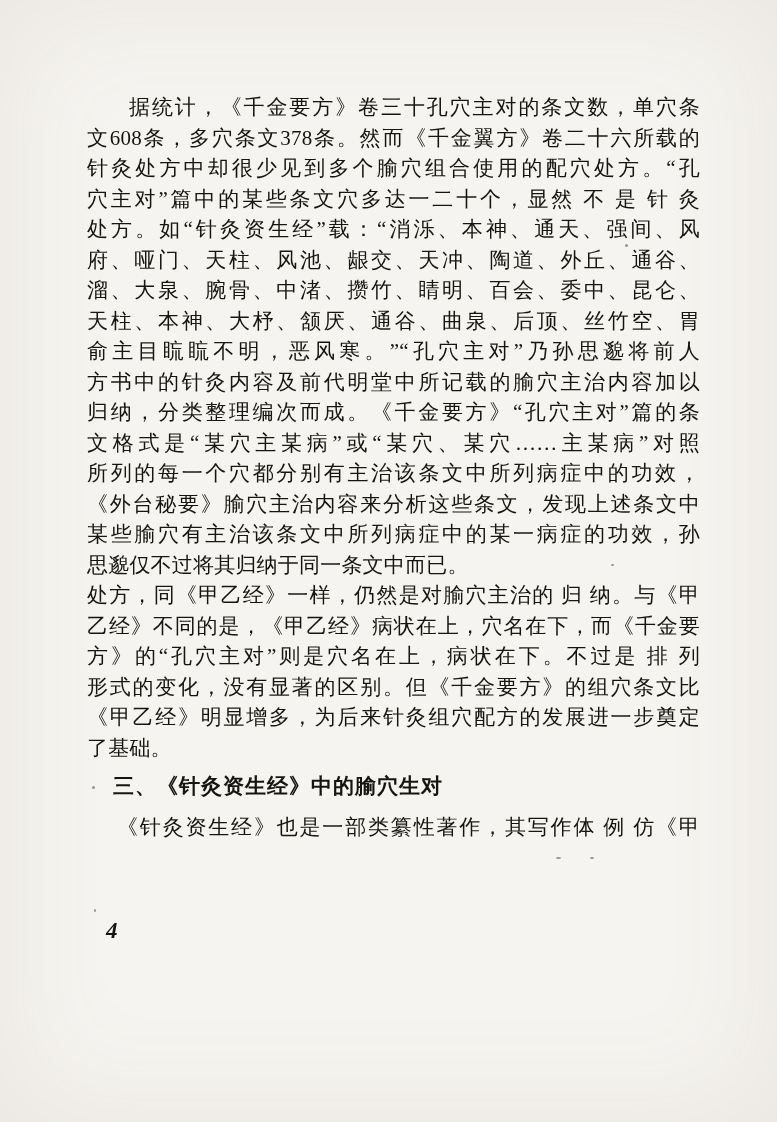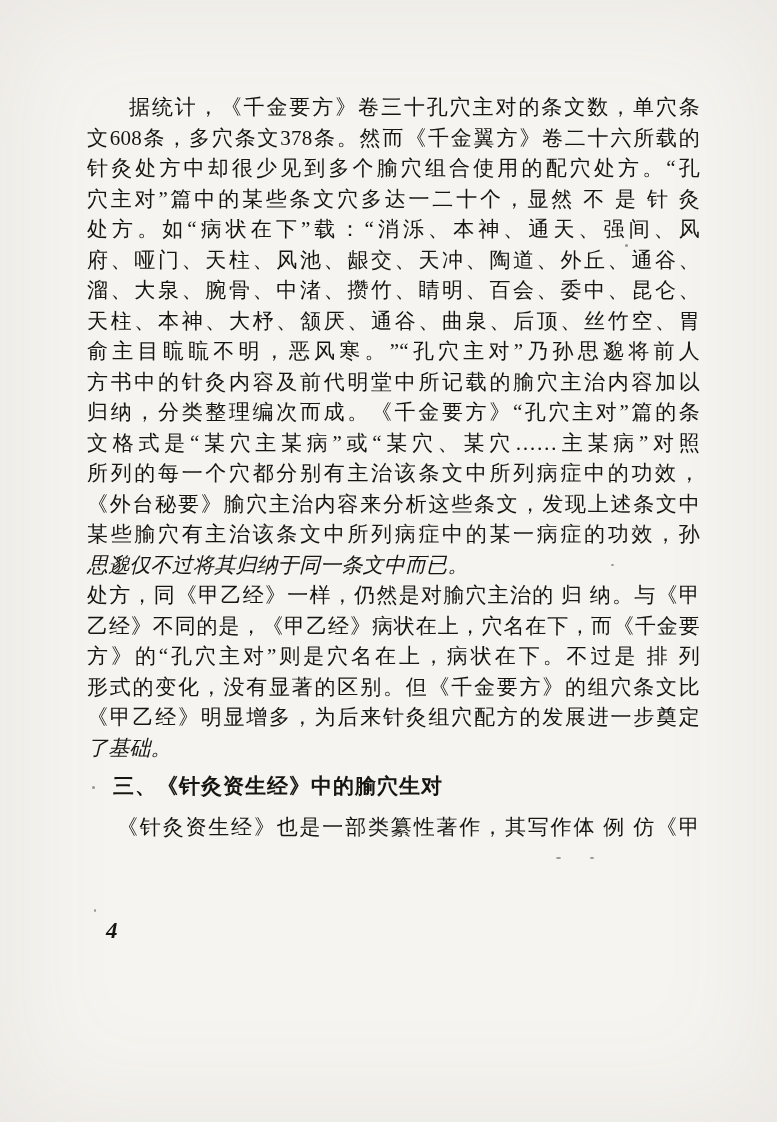--- a/index.html
+++ b/index.html
@@ -30,21 +30,20 @@
   .para { margin: 0; }
   .line {
     height: 30.5px;
     white-space: nowrap;
     text-align: justify;
     text-align-last: justify;
   }
   .line.flush {
     text-align: center;
     text-align-last: left;
-    font-style: italic;
   }
   .line.ind-para { text-indent: 2em; }
   .line.ind-small { text-indent: 30px; }
   .heading {
     margin-top: 8px;
     margin-left: 26px;
     height: 30.5px;
     font-weight: 700;
     letter-spacing: 1px;
   }
@@ -67,21 +66,21 @@
 </head>
 <body style="background: rgb(246, 244, 240);">
 
 <div class="page" style="color: rgb(23, 21, 15);">
   <div class="text-block">
       <div class="para">
         <div class="line ind-para">据统计，《千金要方》卷三十孔穴主对的条文数，单穴条</div>
         <div class="line">文608条，多穴条文378条。然而《千金翼方》卷二十六所载的</div>
         <div class="line">针灸处方中却很少见到多个腧穴组合使用的配穴处方。“孔</div>
         <div class="line">穴主对”篇中的某些条文穴多达一二十个，显然 不 是 针 灸</div>
-        <div class="line">处方。如“病状在下”载：“消泺、本神、通天、强间、风</div>
+        <div class="line">处方。如“针灸资生经”载：“消泺、本神、通天、强间、风</div>
         <div class="line">府、哑门、天柱、风池、龈交、天冲、陶道、外丘、通谷、</div>
         <div class="line">溜、大泉、腕骨、中渚、攒竹、睛明、百会、委中、昆仑、</div>
         <div class="line">天柱、本神、大杼、颔厌、通谷、曲泉、后顶、丝竹空、胃</div>
         <div class="line">俞主目䀮䀮不明，恶风寒。”“孔穴主对”乃孙思邈将前人</div>
         <div class="line">方书中的针灸内容及前代明堂中所记载的腧穴主治内容加以</div>
         <div class="line">归纳，分类整理编次而成。《千金要方》“孔穴主对”篇的条</div>
         <div class="line">文格式是“某穴主某病”或“某穴、某穴……主某病”对照</div>
         <div class="line">所列的每一个穴都分别有主治该条文中所列病症中的功效，</div>
         <div class="line">《外台秘要》腧穴主治内容来分析这些条文，发现上述条文中</div>
         <div class="line">某些腧穴有主治该条文中所列病症中的某一病症的功效，孙</div>

